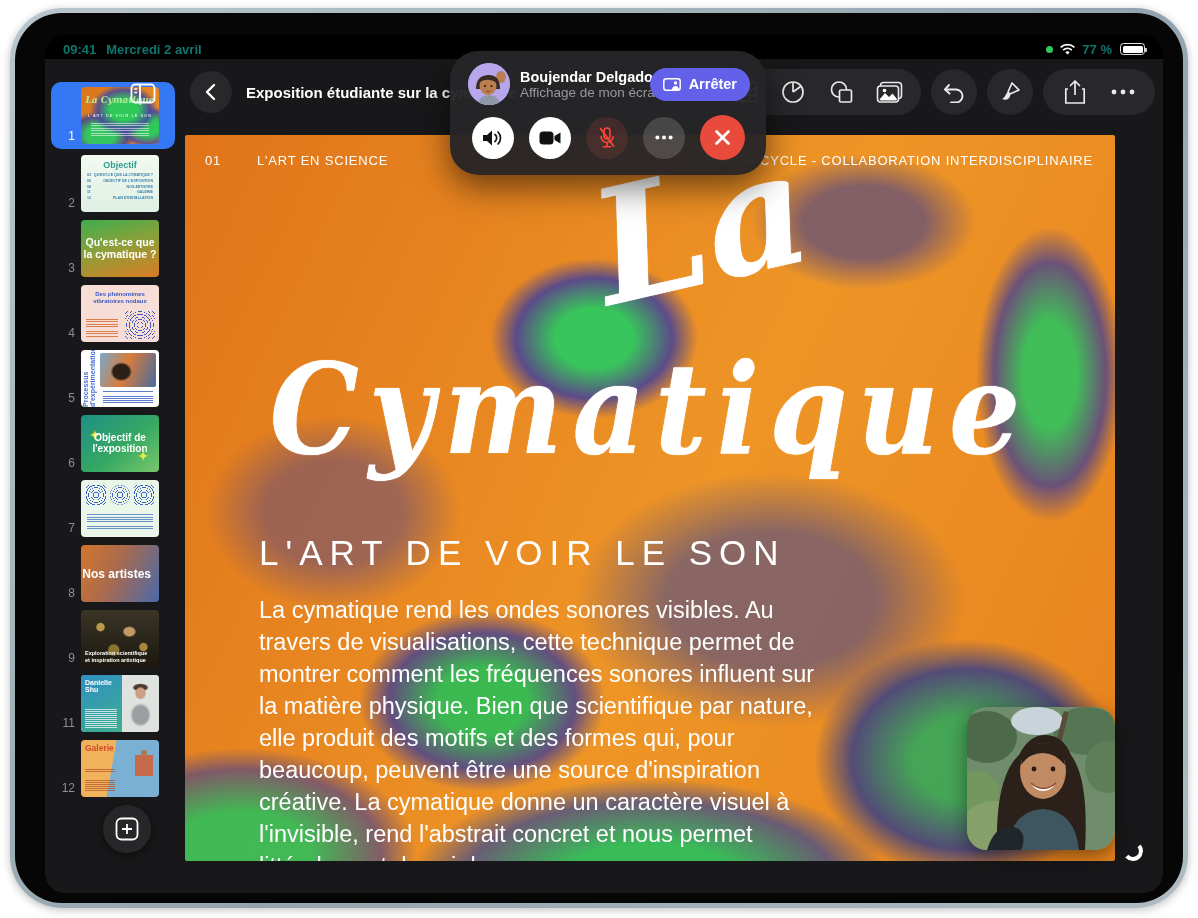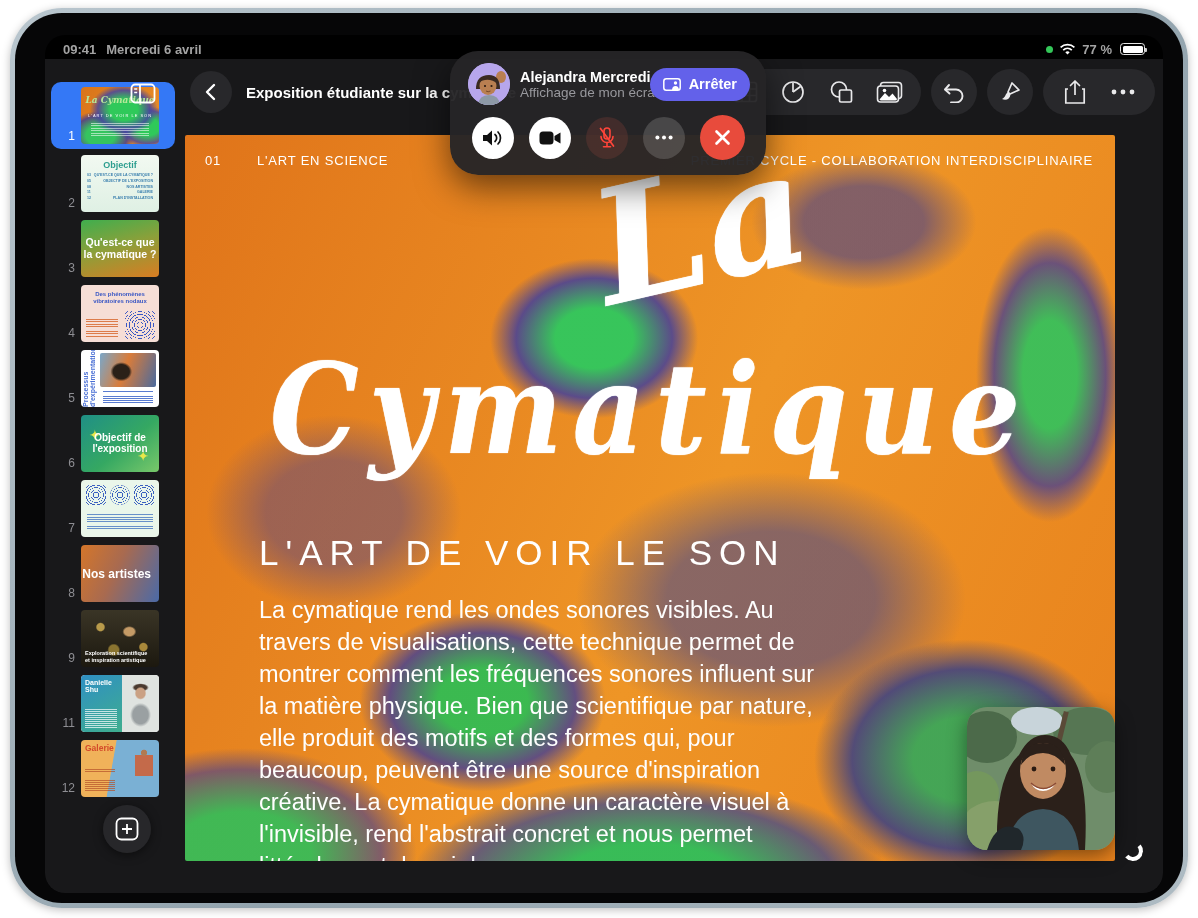--- a/index.html
+++ b/index.html
@@ -7,21 +7,21 @@
 
   
   .device { position:absolute; left:10px; top:8px; width:1178px; height:900px; border-radius:52px;
             background:linear-gradient(135deg,#b9c6ce,#93a4ae 55%,#aebbc3); box-shadow:0 2px 8px rgba(0,0,0,.25); }
   .bezel  { position:absolute; inset:5px; border-radius:47px; background:#060607; }
   .screen { position:absolute; left:30px; top:22px; width:1118px; height:858px; border-radius:20px; background:#000; overflow:hidden; }
   .app    { position:absolute; left:0; top:24px; right:0; bottom:0; background:#18181a; }
 
   
   .statusbar { position:absolute; left:0; top:0; width:100%; height:24px; display:flex; justify-content:space-between;
-               align-items:center; padding:4px 18px 0; color:#a3a3a3; font-size:13px; font-weight:bold; z-index:30; }
+               align-items:center; padding:4px 18px 0; color:#0f766e; font-size:13px; font-weight:bold; z-index:30; }
   .sb-left { display:flex; gap:10px; }
   .sb-right { display:flex; align-items:center; gap:6px; font-weight:600; }
   .live-dot { width:7px; height:7px; border-radius:50%; background:#34c759; }
   .battery { width:25px; height:12px; border:1px solid rgba(255,255,255,.9); border-radius:3.5px; position:relative; margin-left:2px; }
   .battery::before { content:""; position:absolute; inset:1.5px; background:#fff; border-radius:1.5px; }
   .battery::after { content:""; position:absolute; right:-3px; top:3.5px; width:2px; height:4px; background:rgba(255,255,255,.8); border-radius:0 1px 1px 0; }
 
   
   .toolbar-left { position:absolute; left:145px; top:36px; display:flex; align-items:center; gap:14px; z-index:3; }
   .circ-btn { width:42px; height:42px; border-radius:50%; background:#28282b; display:flex; align-items:center; justify-content:center; }
@@ -169,21 +169,21 @@
 </head>
 <body>
 
 <div class="device">
   <div class="bezel">
     <div class="screen">
 
       <div class="statusbar">
         <div class="sb-left">
           <span>09:41</span>
-          <span>Mercredi 6 avril</span>
+          <span>Mercredi 2 avril</span>
         </div>
         <div class="sb-right">
           <span class="live-dot"></span>
           <span>
             <svg width="17" height="13" viewBox="0 0 17 13">
                 <path d="M8.5 11.6 L6.3 9.2 a3.4 3.4 0 0 1 4.4 0 Z" fill="#fff"></path>
                 <path d="M4.2 7.1 a6.5 6.5 0 0 1 8.6 0" stroke="#fff" stroke-width="1.7" fill="none"></path>
                 <path d="M1.6 4.3 a10.2 10.2 0 0 1 13.8 0" stroke="#fff" stroke-width="1.7" fill="none"></path>
               </svg>
           </span>
@@ -421,21 +421,21 @@
                 <path d="M8 26 Q8 12 21 12 Q32 12 32 26 Z" fill="#3a2a22"></path>
                 <ellipse cx="20" cy="23" rx="8.5" ry="9" fill="#b97f51"></ellipse>
                 <path d="M11 20 Q12 12 20 13 Q29 12 29.5 21 Q24 16 17 17 Q12 18 11 20 Z" fill="#3a2a22"></path>
                 <path d="M10 42 Q11 32 21 32 Q31 32 32 42 Z" fill="#8d99a6"></path>
                 <circle cx="17" cy="23" r="1.1" fill="#2a1a12"></circle>
                 <circle cx="23.5" cy="23" r="1.1" fill="#2a1a12"></circle>
                 <path d="M18 28 Q20 29.5 22.5 28" stroke="#7a4a2a" stroke-width="1" fill="none"></path>
               </svg>
           </div>
           <div class="ft-texts">
-            <div class="ft-name">Alejandra Mercredi</div>
+            <div class="ft-name">Boujendar Delgado</div>
             <div class="ft-status">Affichage de mon écran</div>
           </div>
           <div class="ft-stop">
             <svg width="18" height="13" viewBox="0 0 18 13">
                 <rect x="0.8" y="0.8" width="16.4" height="11.4" rx="2.5" stroke="#fff" stroke-width="1.5" fill="none"></rect>
                 <circle cx="12.5" cy="5" r="1.7" fill="#fff"></circle>
                 <path d="M9 12 Q9.3 8 12.5 8 Q15.7 8 16 12 Z" fill="#fff"></path>
               </svg>
             <span>Arrêter</span>
           </div>

